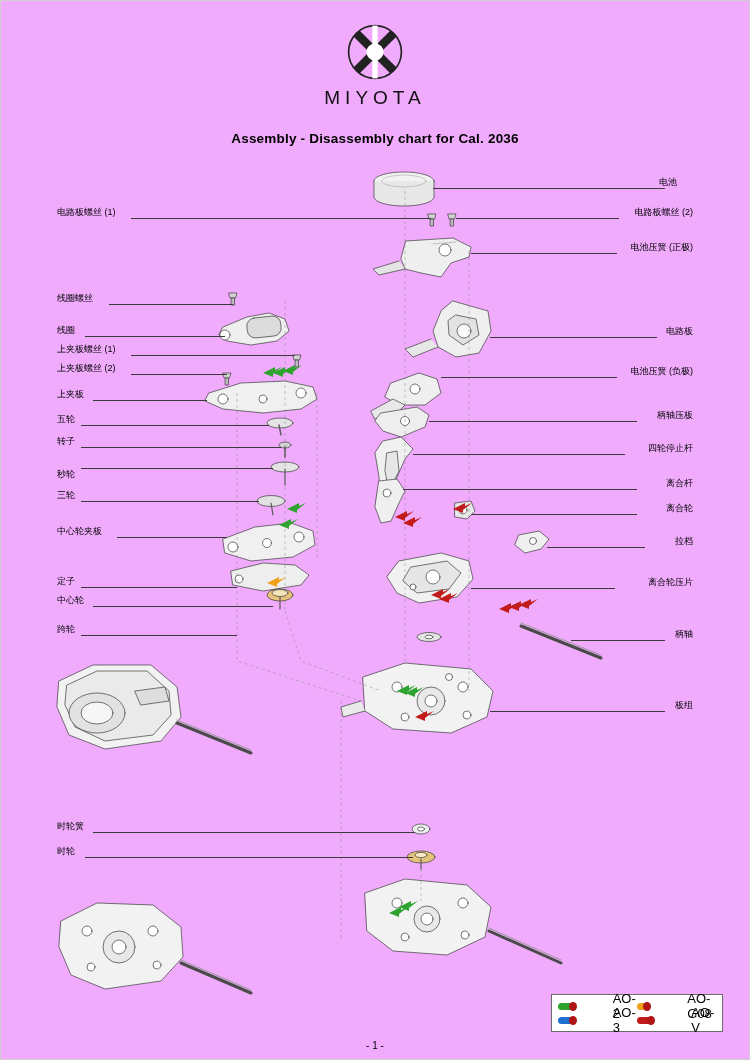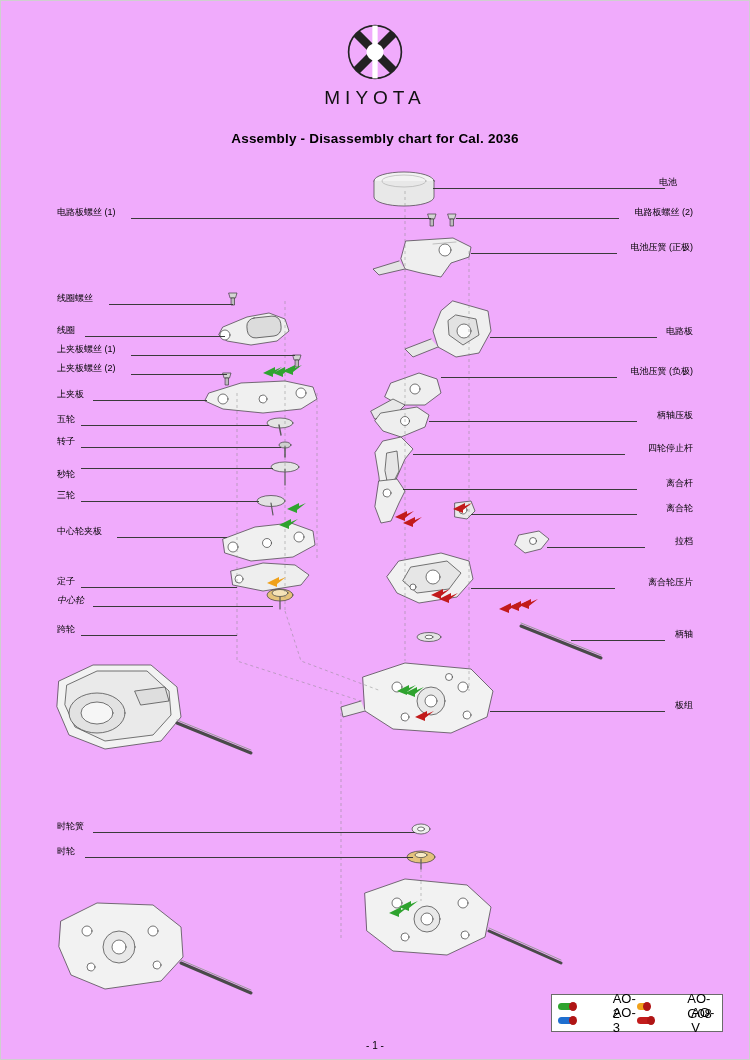--- a/index.html
+++ b/index.html
@@ -416,21 +416,21 @@
 
     <div class="label" style="left:56px; top:489px;">三轮</div>
     <div class="leader" style="left:80px; top:500px; width:178px;"></div>
 
     <div class="label" style="left:56px; top:525px;">中心轮夹板</div>
     <div class="leader" style="left:116px; top:536px; width:110px;"></div>
 
     <div class="label" style="left:56px; top:575px;">定子</div>
     <div class="leader" style="left:80px; top:586px; width:156px;"></div>
 
-    <div class="label" style="left:56px; top:594px;font-style:italic;">中心轮</div>
+    <div class="label" style="left:56px; top:594px;">中心轮</div>
     <div class="leader" style="left:92px; top:605px; width:180px;"></div>
 
     <div class="label" style="left:56px; top:623px;text-align:right;">跨轮</div>
     <div class="leader" style="left:80px; top:634px; width:156px;"></div>
 
     <div class="label" style="left:56px; top:820px;">时轮簧</div>
     <div class="leader" style="left:92px; top:831px; width:322px;"></div>
 
     <div class="label" style="left:56px; top:845px;">时轮</div>
     <div class="leader" style="left:84px; top:856px; width:328px;"></div>

